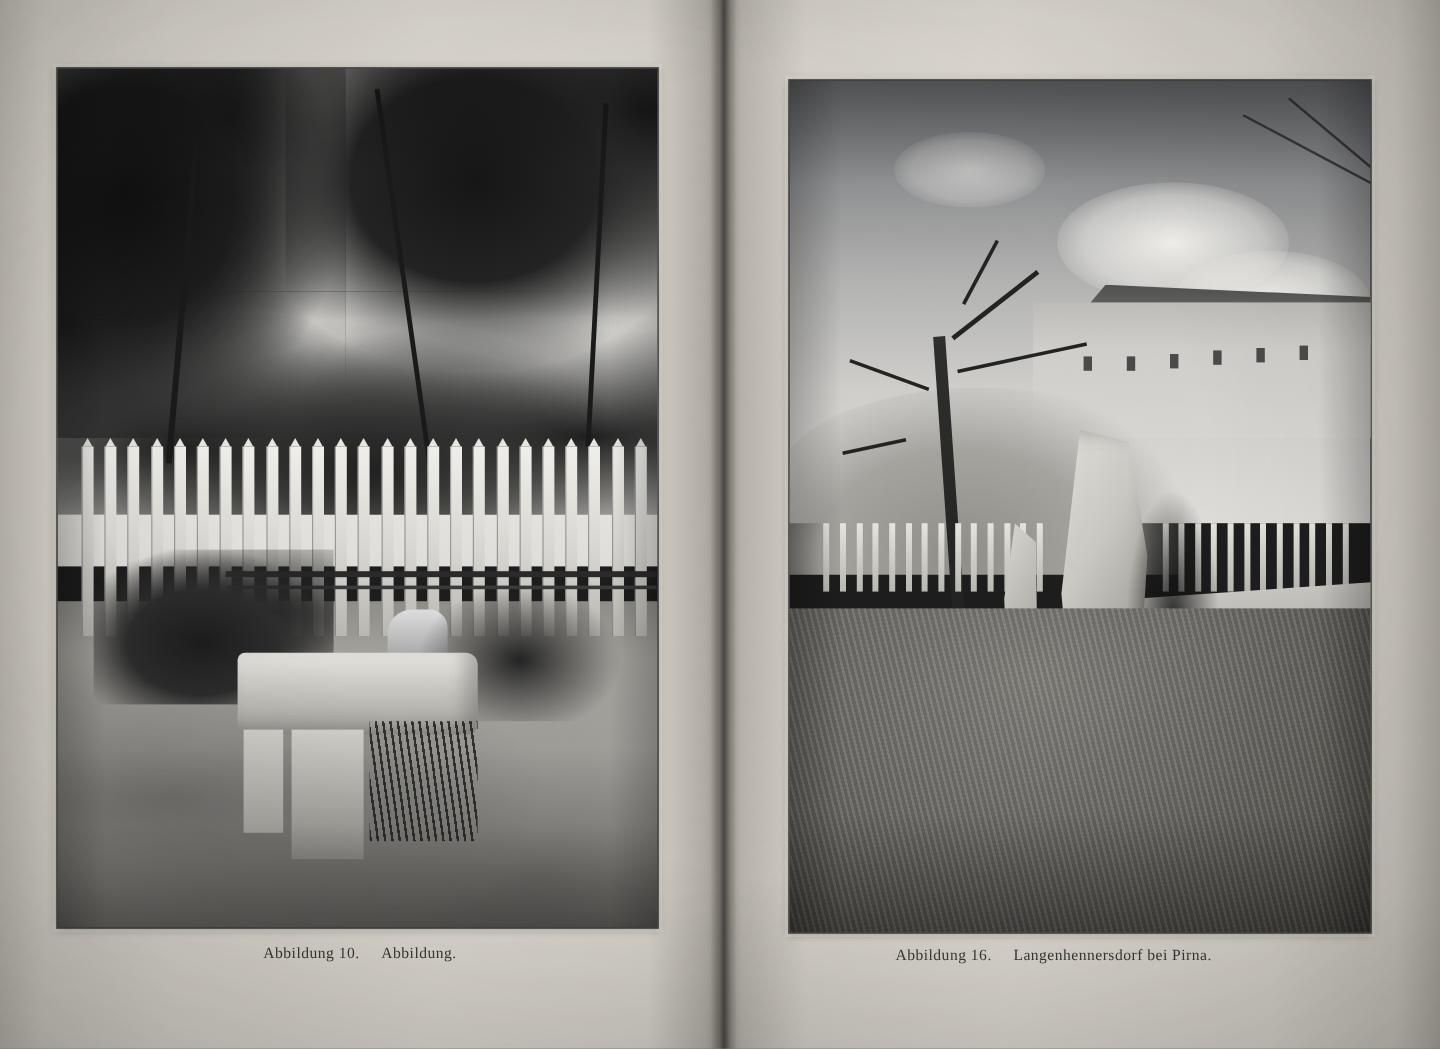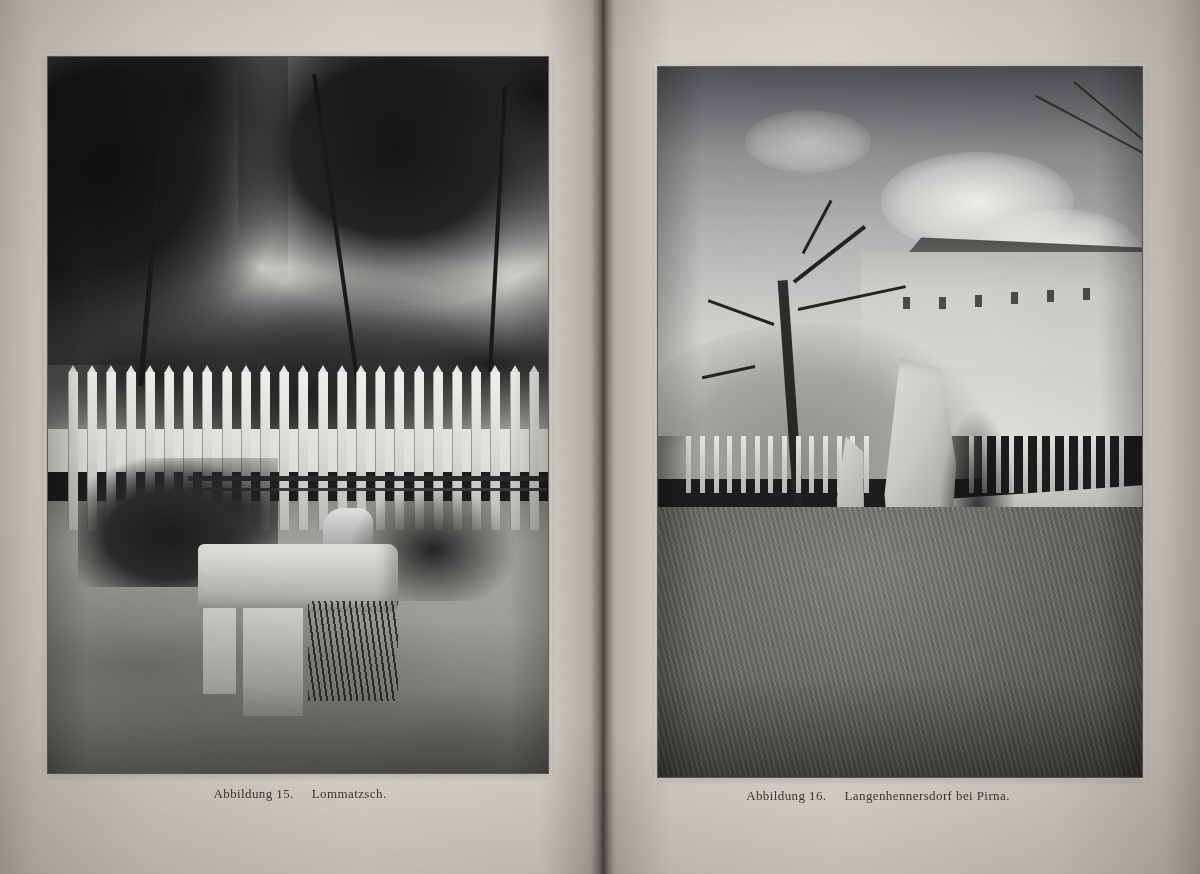--- a/index.html
+++ b/index.html
@@ -360,21 +360,21 @@
         <div class="l-cross-top"></div>
         <div class="l-cross-stem2"></div>
         <div class="l-cross-stem"></div>
         <div class="l-grassclump soft"></div>
 
         <div class="l-darkedge"></div>
       </div>
     </div>
 
     <div class="caption caption-left">
-      <span class="fig">Abbildung 15.</span><span>Lommatzsch.</span>
+      <span class="fig">Abbildung 10.</span><span>Abbildung.</span>
     </div>
 
   </div>
 
   <div class="page page-right">
 
     <div class="plate plate-right">
       <div class="scene">
         <div class="r-sky"></div>
 

